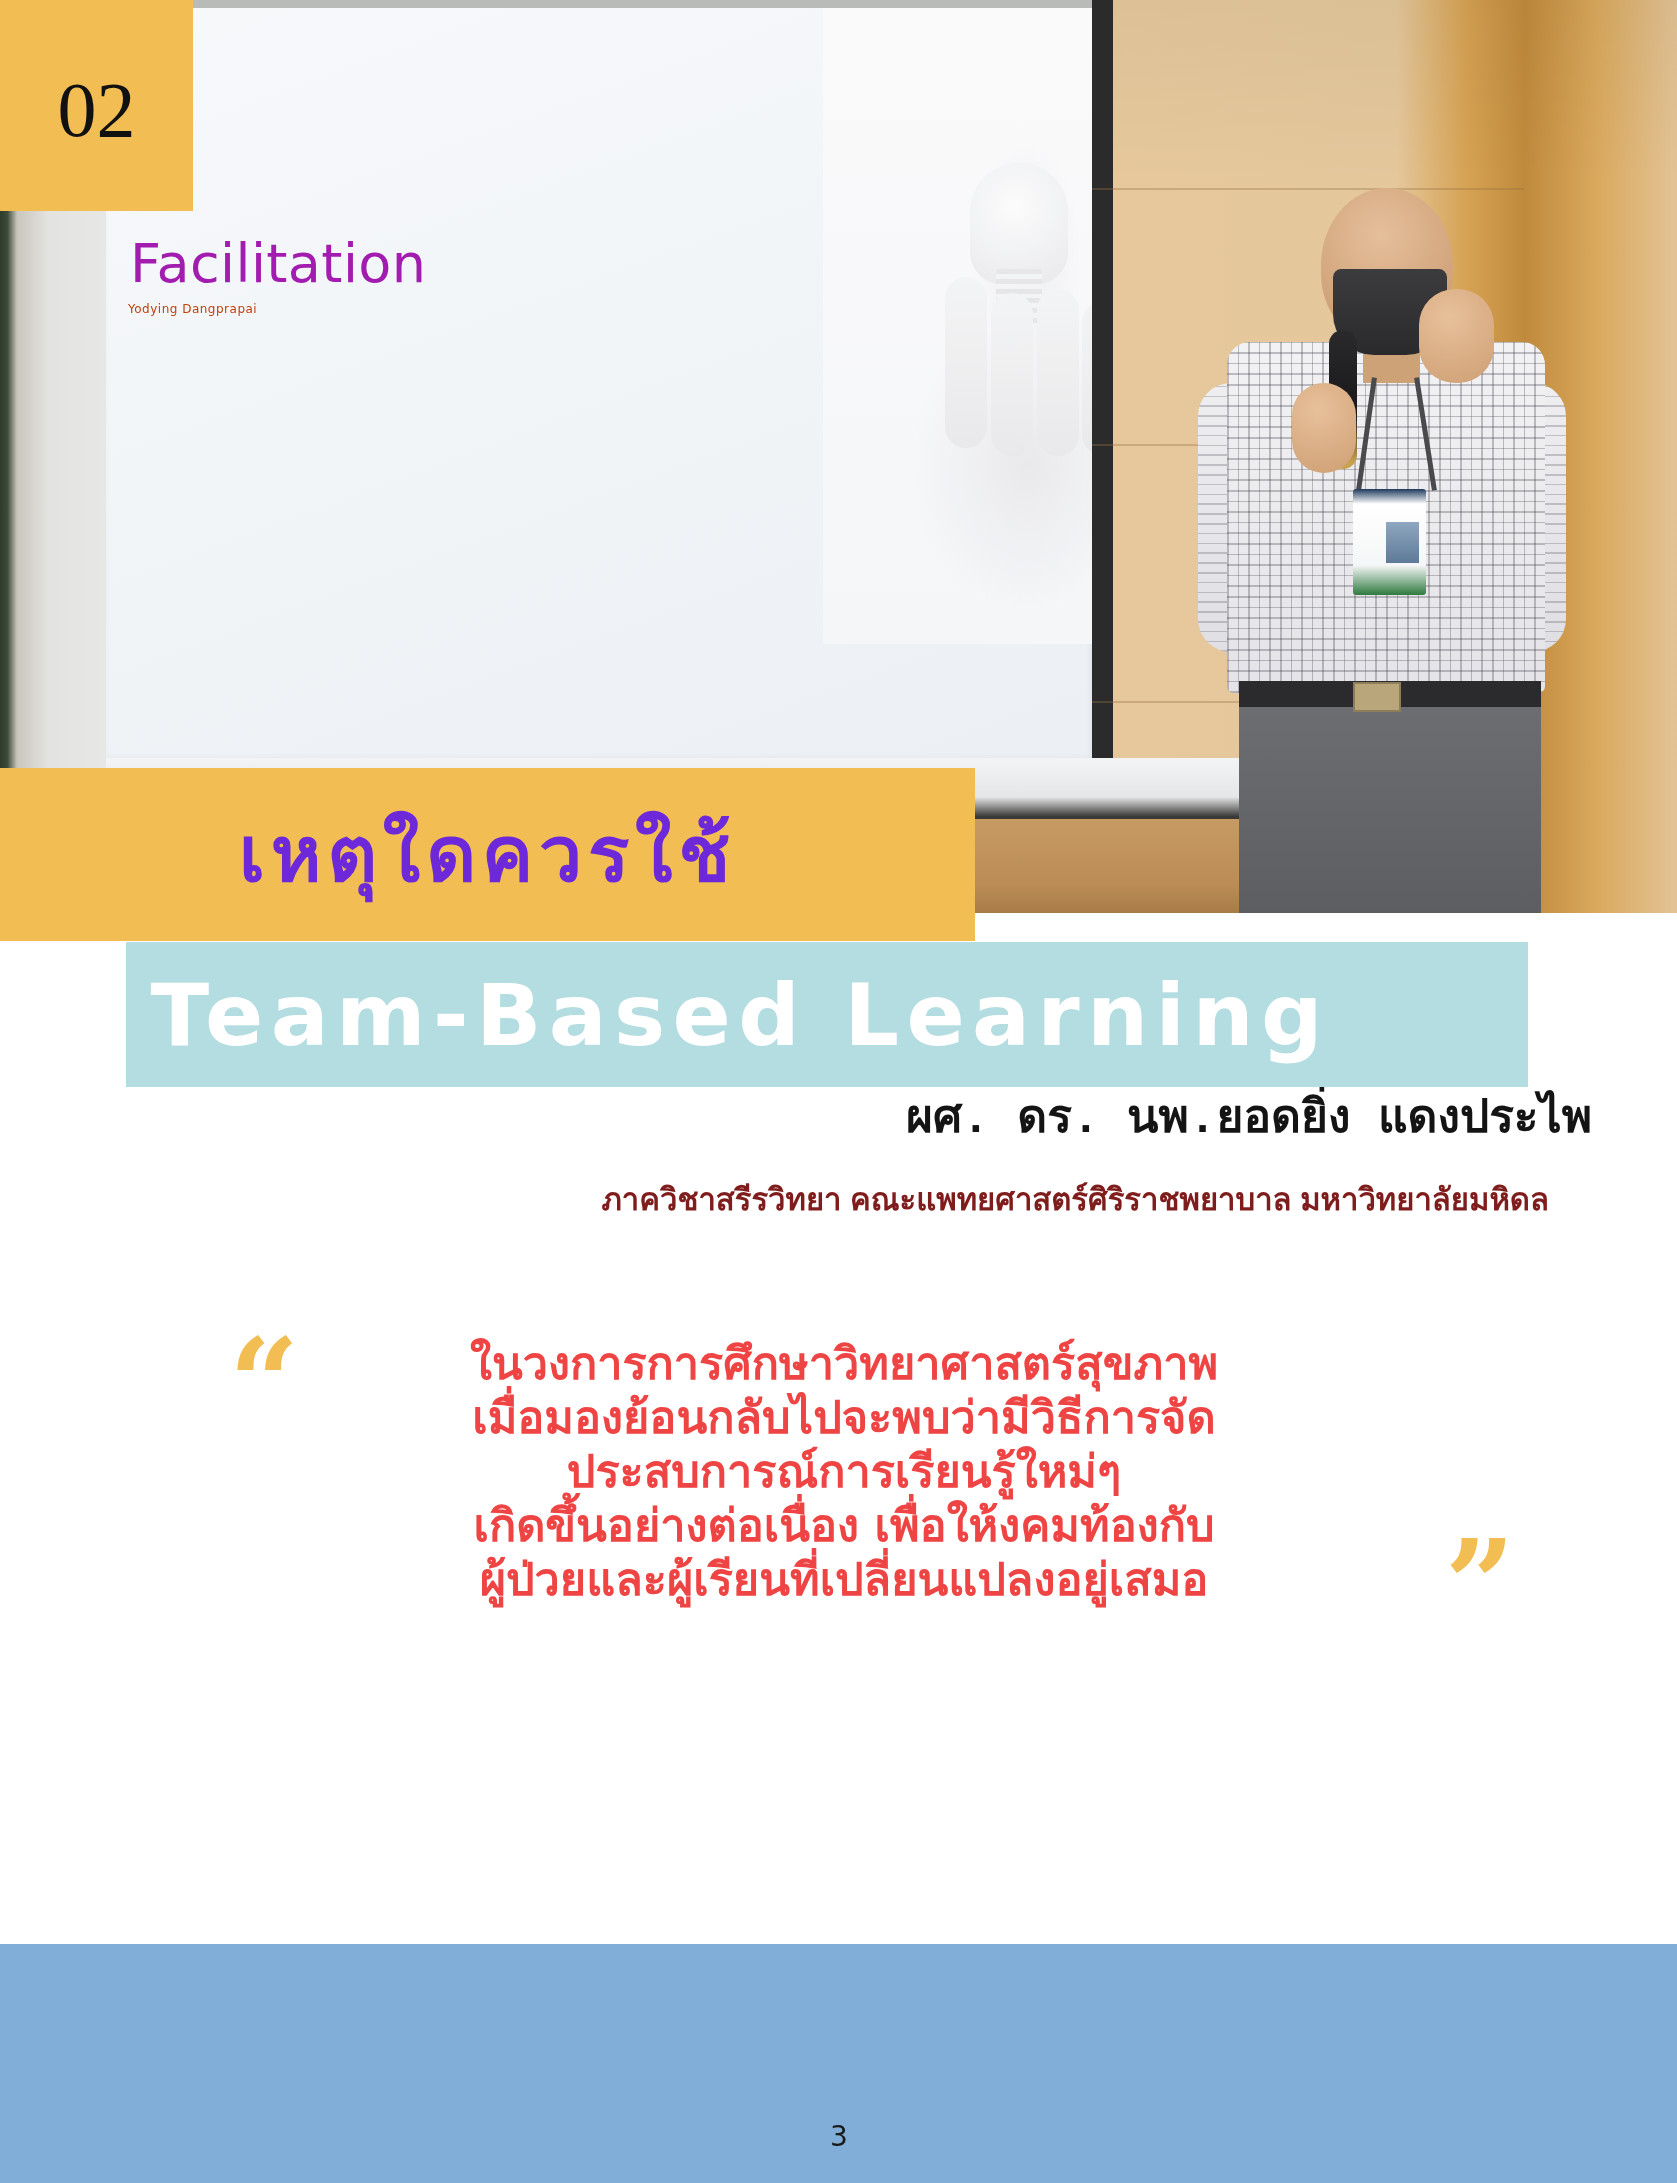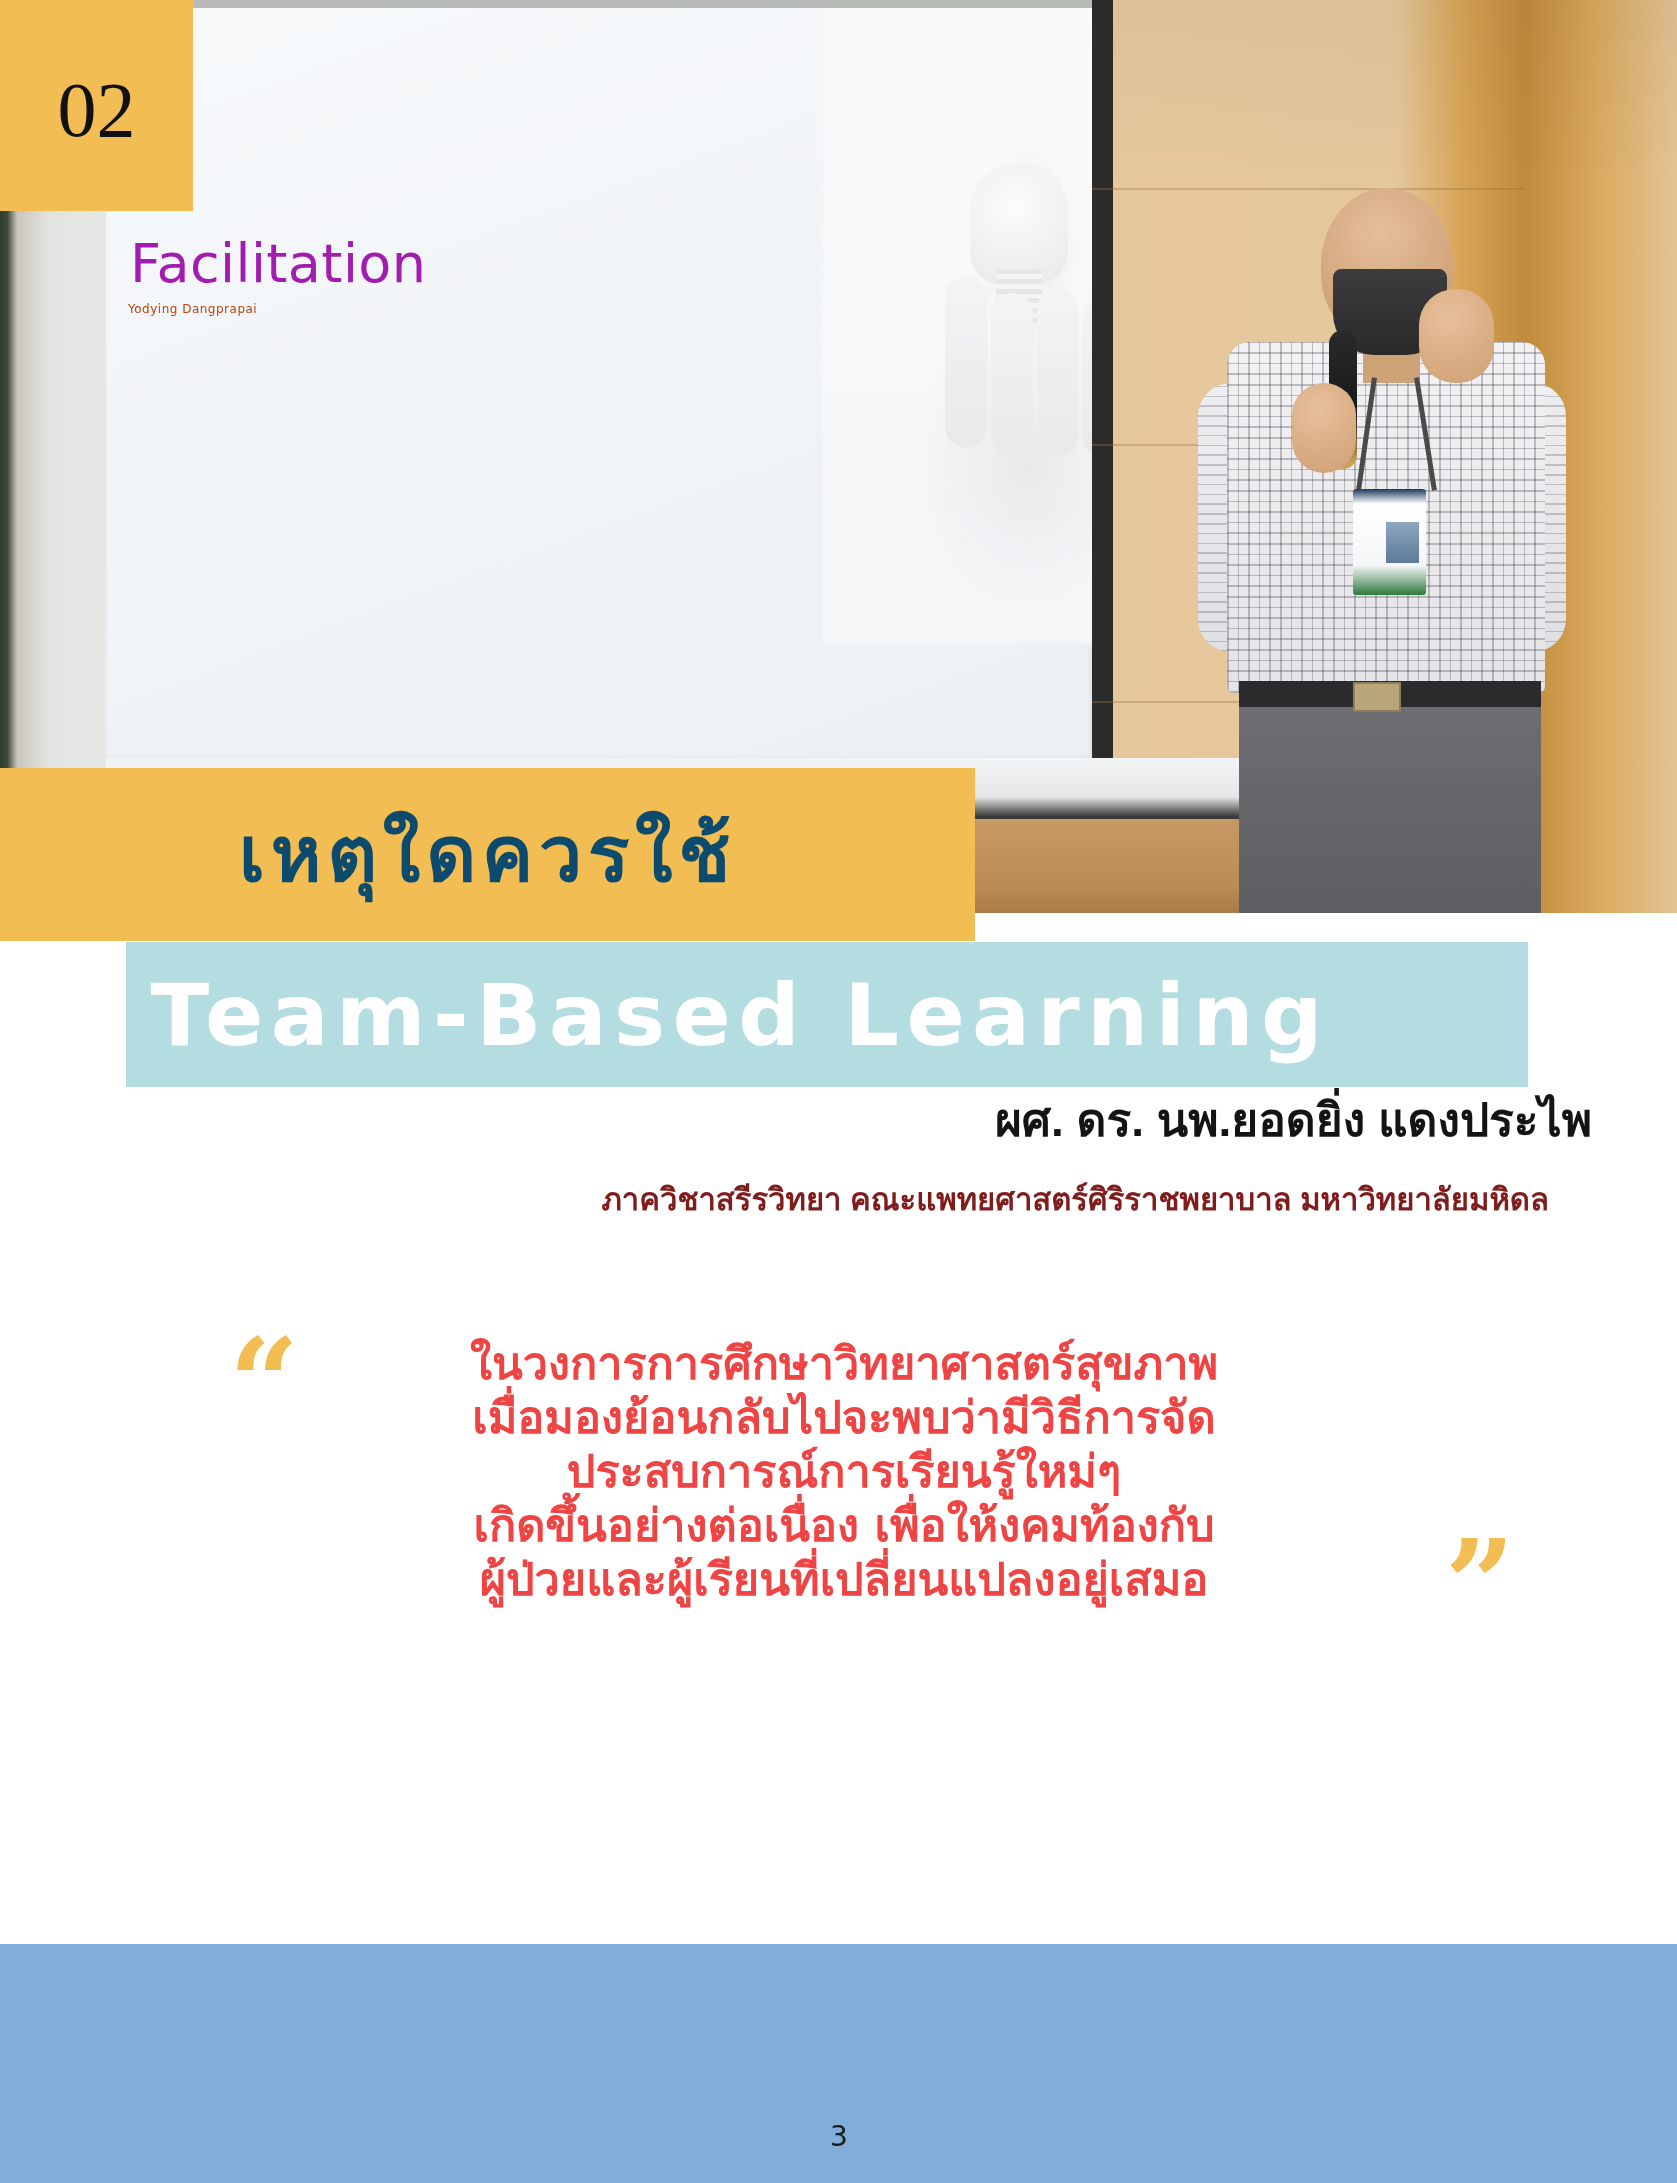--- a/index.html
+++ b/index.html
@@ -259,21 +259,21 @@
     width: 975px; height: 173px;
     background: #f2bd52;
     z-index: 25;
     display: flex;
     align-items: center;
     justify-content: center;
   }
   .thai-banner span {
     font-size: 77px;
     line-height: 1;
-    color: #0c4a6e;
+    color: #6d28d9;
     font-weight: 700;
     letter-spacing: 5.7px;
     white-space: nowrap;
     font-family: "DejaVu Sans", "Liberation Sans", sans-serif;
   }
 
   
   .teal-banner {
     position: absolute;
     left: 126px; top: 942px;
@@ -297,21 +297,21 @@
   
   .author-name {
     position: absolute;
     right: 86px; top: 1092px;
     font-size: 46px;
     line-height: 1.25;
     color: #141414;
     font-weight: 700;
     text-align: right;
     white-space: nowrap;
-    font-family: Liberation Sans, sans-serif;
+    font-family: Liberation Mono, monospace;
   }
   .author-affil {
     position: absolute;
     right: 129px; top: 1180px;
     font-size: 31px;
     line-height: 1.3;
     color: #7f1d1d;
     font-weight: 700;
     text-align: right;
     white-space: nowrap;

